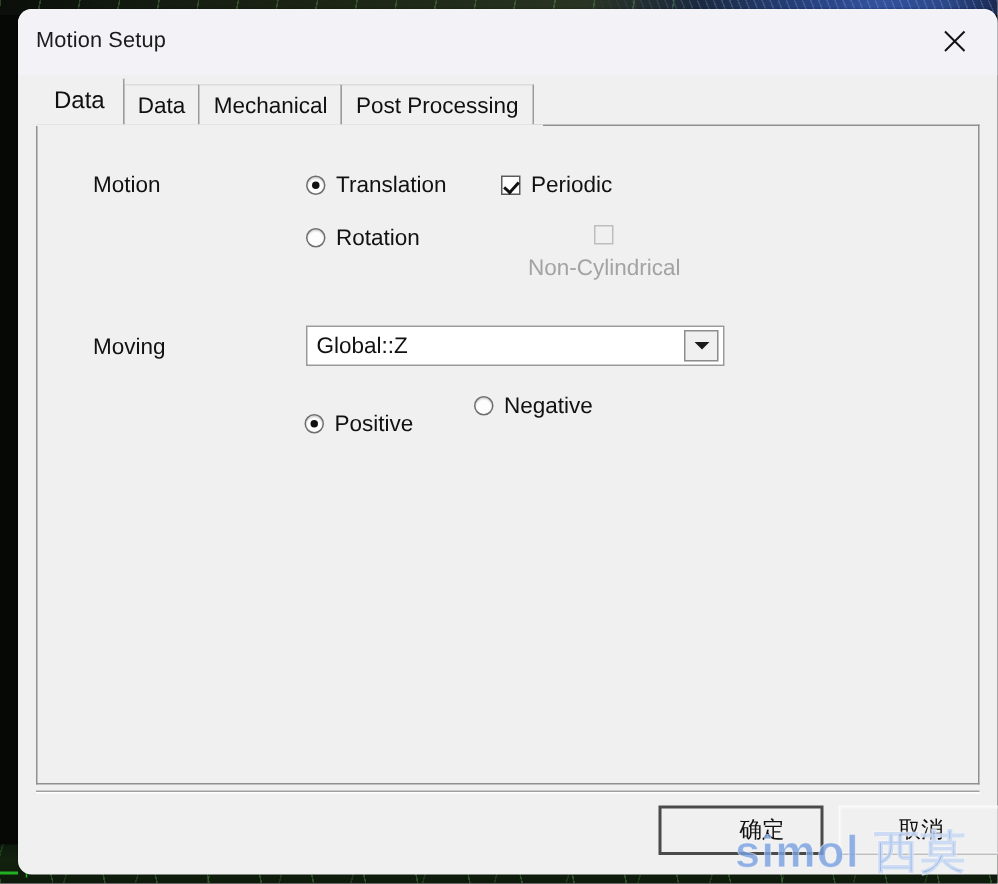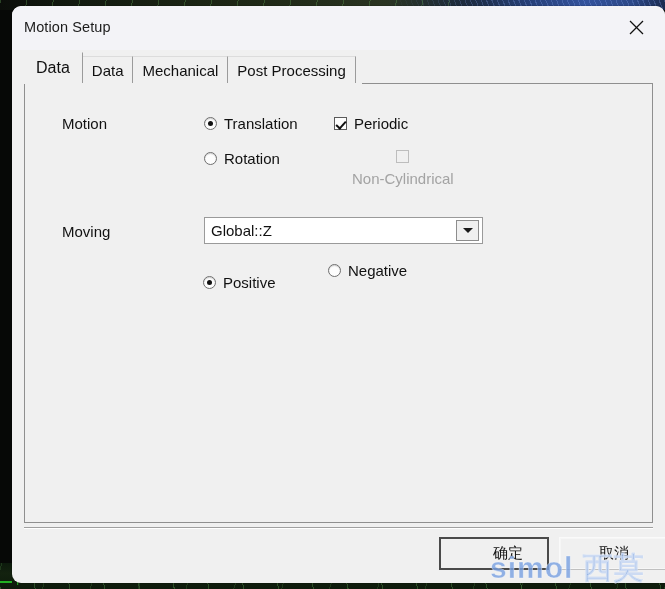--- a/index.html
+++ b/index.html
@@ -371,21 +371,21 @@
     <span id="combo-arrow">
         <i></i>
       </span>
   </div>
 
   <div class="ctl" style="left:191px; top:268px;justify-content:space-between;">
     <span class="radio checked"></span>
     <span>Positive</span>
   </div>
 
-  <div class="ctl" style="left:316px; top:256px;justify-content:center;">
+  <div class="ctl" style="left:304px; top:256px;justify-content:center;">
     <span class="radio"></span>
     <span>Negative</span>
   </div>
 
   <div id="footer-sep"></div>
   <div class="dlgbtn" id="btn-ok">
     <span>确定</span>
   </div>
   <div class="dlgbtn" id="btn-cancel">
     <span>取消</span>

